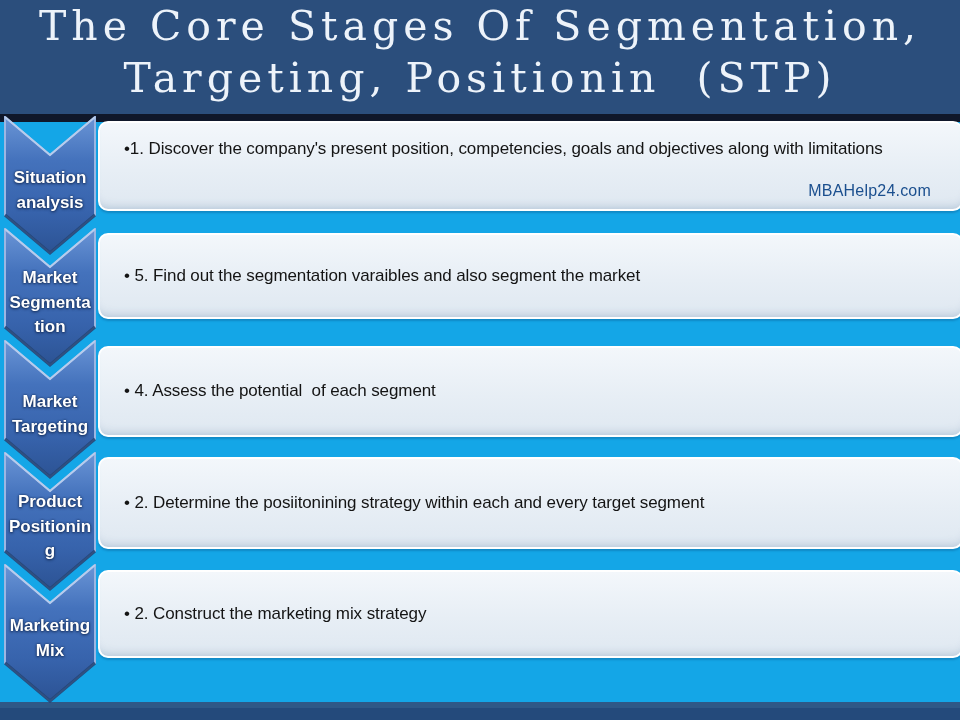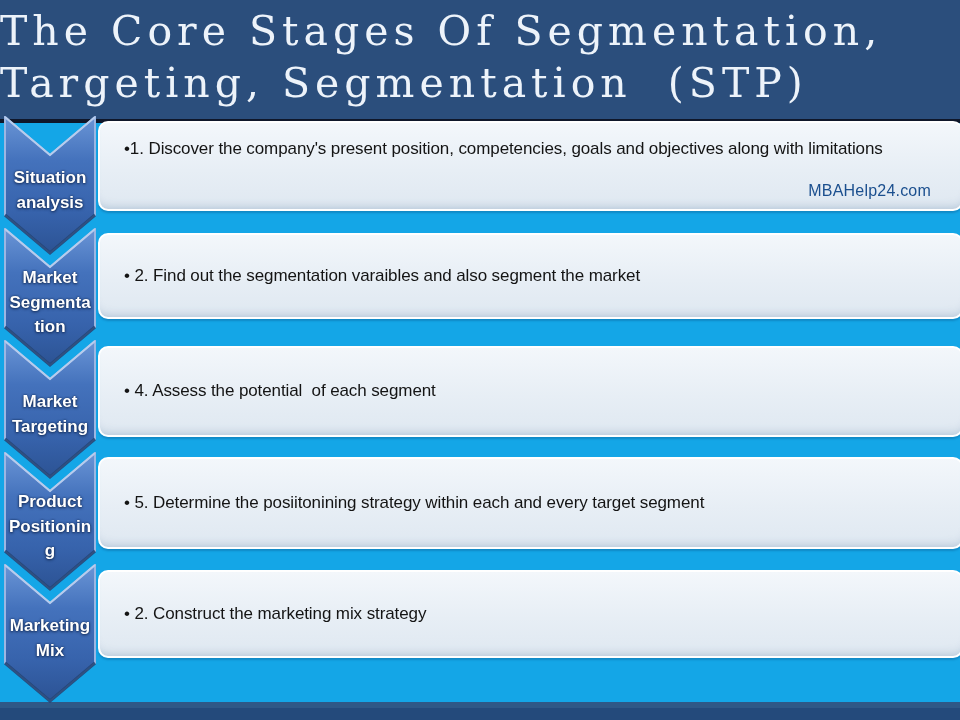--- a/index.html
+++ b/index.html
@@ -6,28 +6,27 @@
   .slide {
     position:relative; width:960px; height:720px; overflow:hidden;
     background: var(--cyan, #14a6e7);
     font-family: "Liberation Sans", sans-serif;
     margin:0 auto;
   }
   
   .title-band {
     position:absolute; top:0; left:0; right:0; height:114px;
     background: var(--navy, #2b4e7c);
-    border-bottom: 4px solid #0f172a;
-    text-align:left;
+    border-bottom: 8px solid #0f172a;
+    text-align:center;
     color: var(--title_text, #edf3fa);
     font-family: "DejaVu Serif", serif;
     font-size: 41px;
     letter-spacing: 5px;
     line-height: 52px;
-    padding-top: 5px;
     box-sizing: content-box;
   }
   .title-line { white-space: pre; }
   
   .footer-band {
     position:absolute; left:0; right:0; bottom:0; height:18px;
     background: linear-gradient(180deg, #2f5886 0%, #2f5886 32%, #244a7b 32%, #244a7b 100%);
   }
   
   .chev { position:absolute; left:3px; width:94px; height:140px; }
@@ -81,21 +80,21 @@
         <stop offset="0" stop-color="#6a95d6"></stop>
         <stop offset="0.32" stop-color="#4472bc"></stop>
         <stop offset="0.7" stop-color="#3763ac"></stop>
         <stop offset="1" stop-color="#2c5394"></stop>
       </linearGradient>
     </defs>
   </svg>
 
   <header class="title-band">
     <div class="title-line">The Core Stages Of Segmentation,</div>
-    <div class="title-line">Targeting, Segmentation  (STP)</div>
+    <div class="title-line">Targeting, Positionin  (STP)</div>
   </header>
 
   <div class="chev chev1">
     <svg viewBox="0 0 94 140" width="94" height="140">
       <polygon points="2,1 47,39 92,1 92,99 47,137 2,99" fill="url(#chevg)" stroke="#9cb6e2" stroke-width="2"></polygon>
       <path d="M2,1 L47,39 L92,1" fill="none" stroke="#bcd0ee" stroke-width="2" opacity="0.85"></path>
       <path d="M92,99 L47,137 L2,99" fill="none" stroke="#1d3e70" stroke-width="3" opacity="0.85"></path>
     </svg>
     <div class="chev-label">Situation
 analysis</div>
@@ -142,29 +141,29 @@
 Positionin
 g</div>
   </div>
 
   <div class="card card1">
     <div class="bullet">•1. Discover the company's present position, competencies, goals and objectives along with limitations</div>
     <div class="watermark">MBAHelp24.com</div>
   </div>
 
   <div class="card card2">
-    <div class="bullet">• 2. Find out the segmentation varaibles and also segment the market</div>
+    <div class="bullet">• 5. Find out the segmentation varaibles and also segment the market</div>
   </div>
 
   <div class="card card3">
     <div class="bullet">• 4. Assess the potential  of each segment</div>
   </div>
 
   <div class="card card4">
-    <div class="bullet">• 5. Determine the posiitonining strategy within each and every target segment</div>
+    <div class="bullet">• 2. Determine the posiitonining strategy within each and every target segment</div>
   </div>
 
   <div class="card card5">
     <div class="bullet">• 2. Construct the marketing mix strategy</div>
   </div>
 
   <footer class="footer-band"></footer>
 </div>
 
 </body></html>

